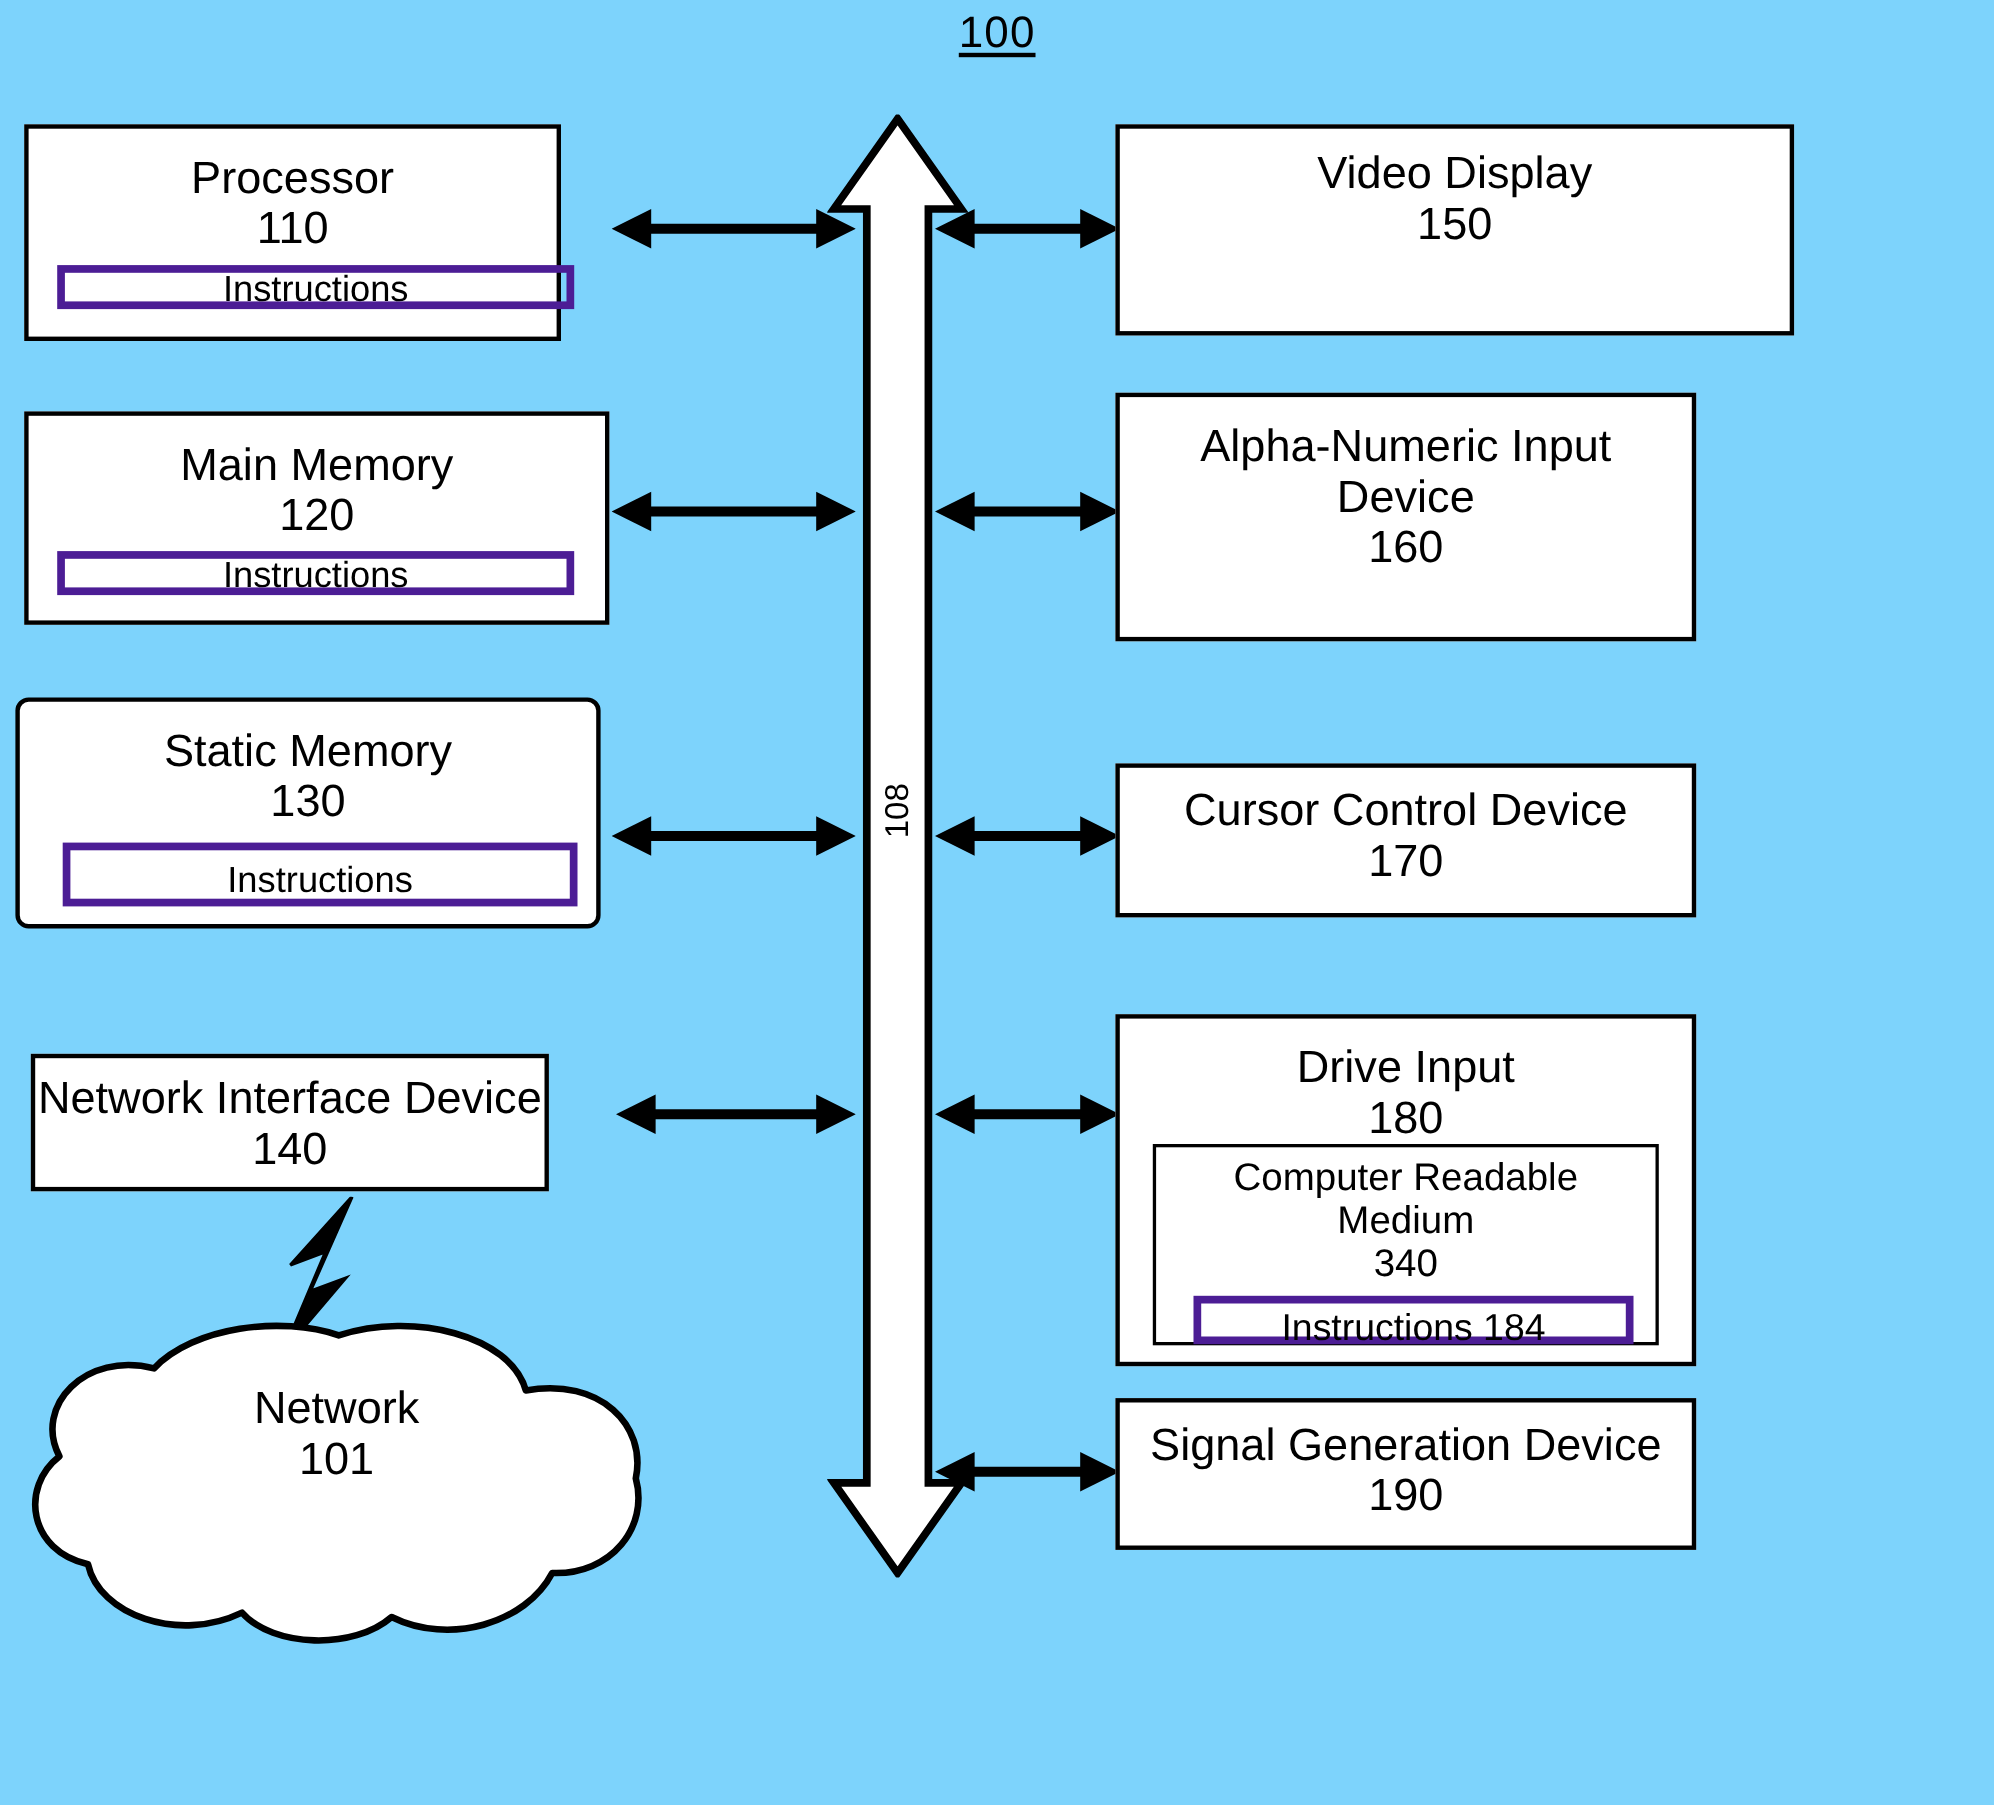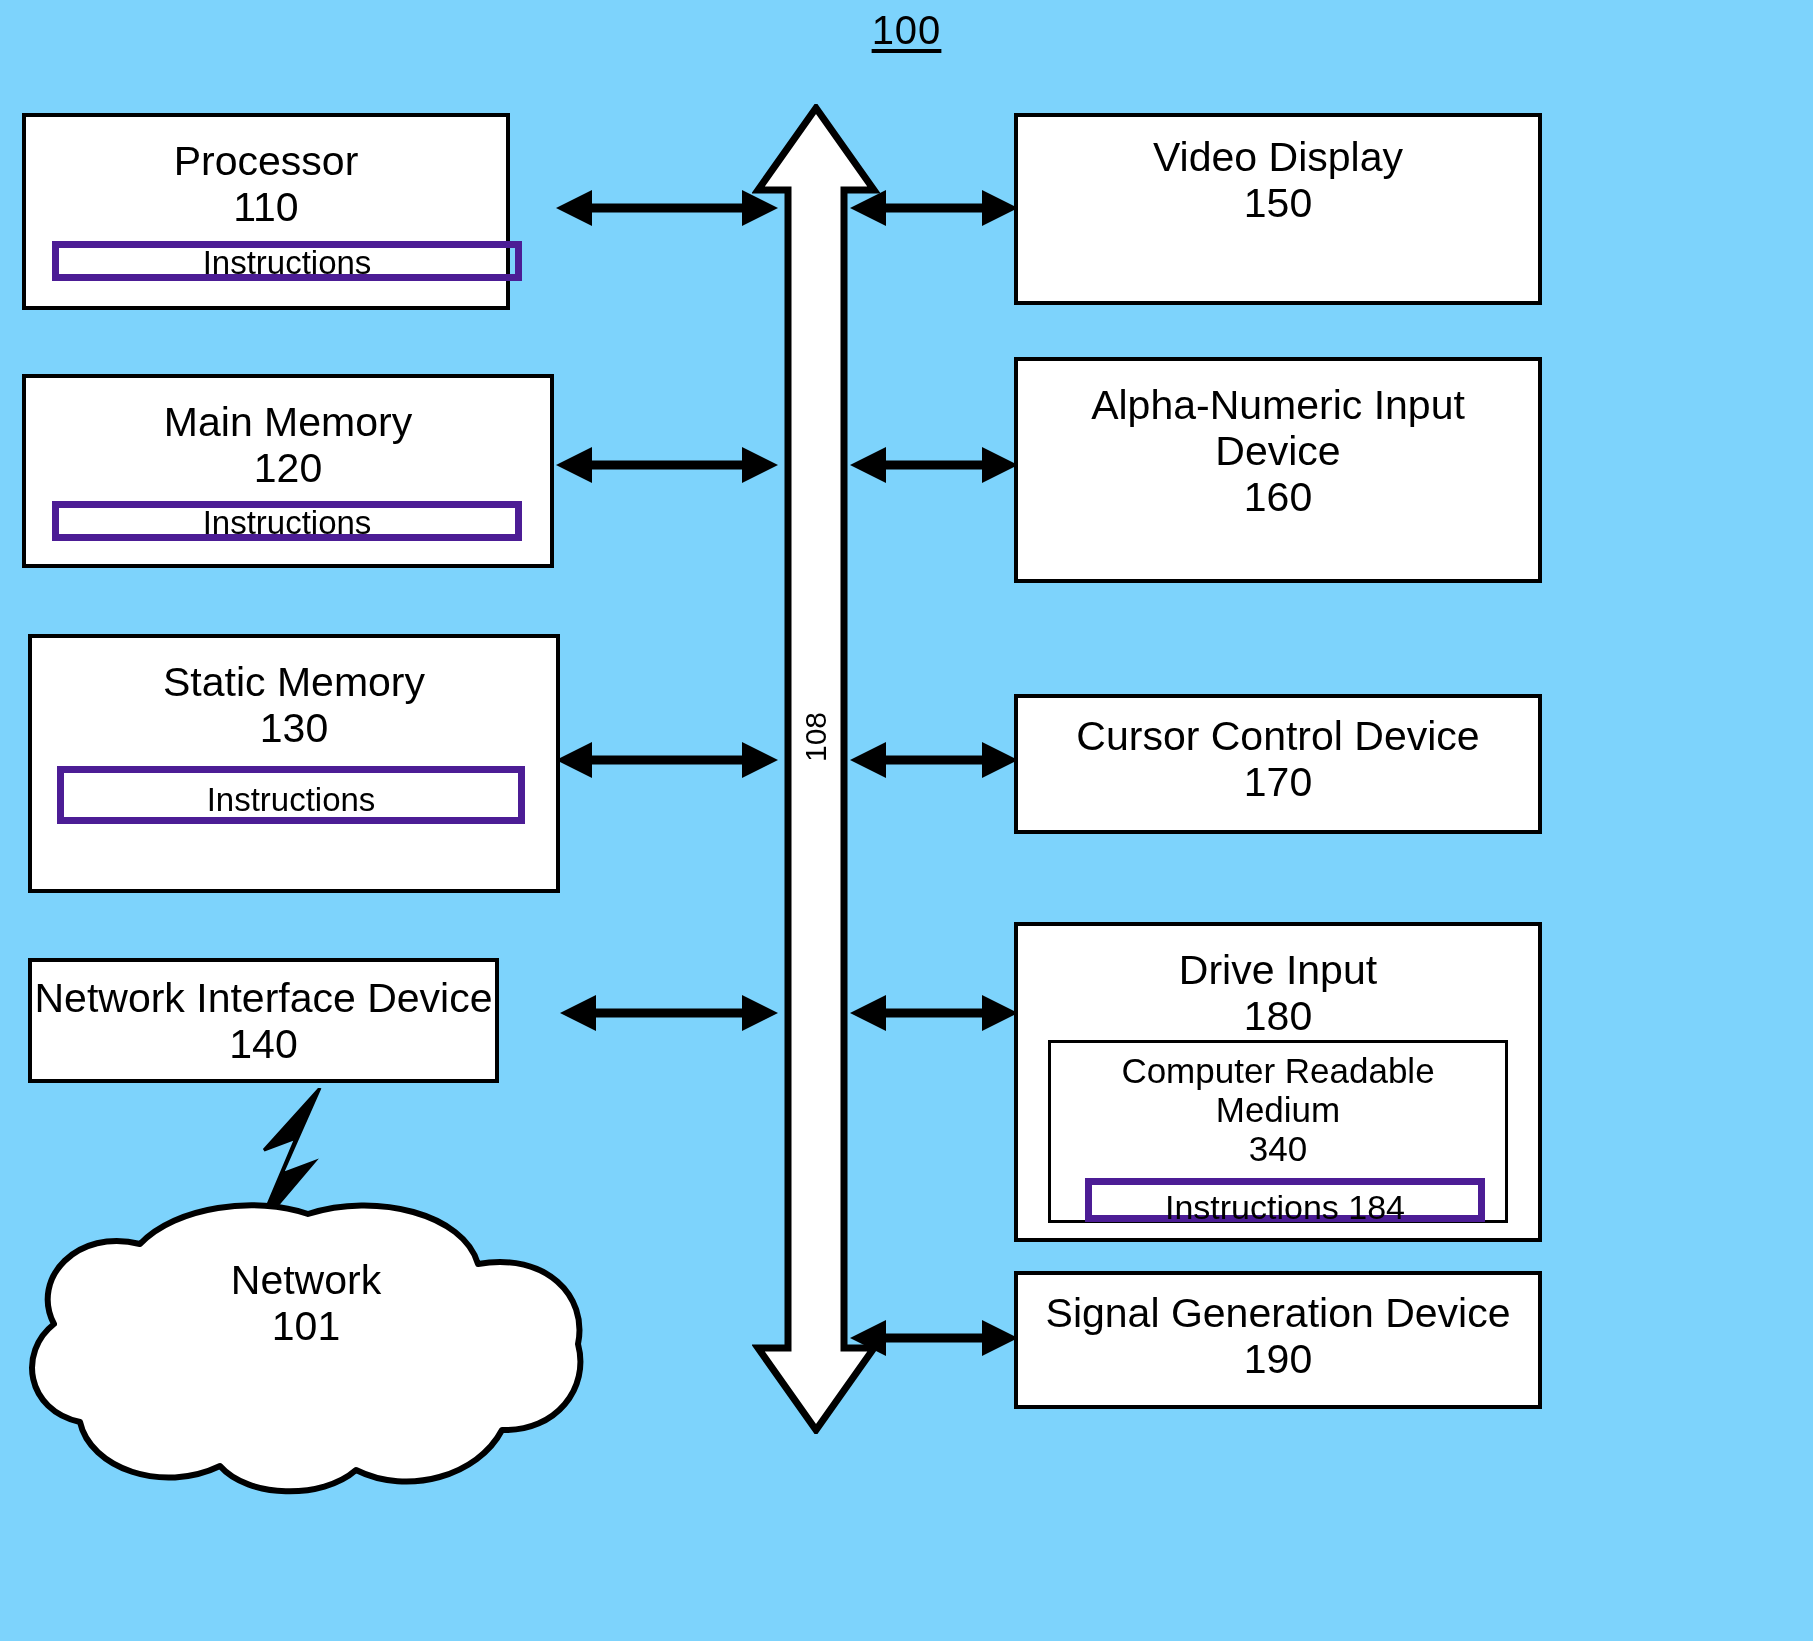--- a/index.html
+++ b/index.html
@@ -135,21 +135,21 @@
   </div>
 
   <div class="box" style="left:22px; top:374px; width:532px; height:194px;">
     <div class="box-title" style="margin-top:22px;">Main Memory</div>
     <div class="box-num">120</div>
   </div>
   <div class="inner-strip" style="left:52px; top:501px; width:470px; height:40px;">
     <span style="position:relative; top:-2px;">Instructions</span>
   </div>
 
-  <div class="box" style="left:28px; top:634px; width:532px; height:259px;">
+  <div class="box" style="left:14px; top:634px; width:532px; height:210px;border-radius:12px;">
     <div class="box-title" style="margin-top:22px;">Static Memory</div>
     <div class="box-num">130</div>
   </div>
   <div class="inner-strip" style="left:57px; top:766px; width:468px; height:58px; padding-top:10px;">
     <span>Instructions</span>
   </div>
 
   <div class="box" style="left:28px; top:958px; width:471px; height:125px;">
     <div class="box-title" style="margin-top:14px;">Network Interface Device</div>
     <div class="box-num">140</div>
@@ -261,21 +261,21 @@
   </div>
 
   <div class="conn" style="left:850px; top:1315px; width:168px;">
     <svg width="168" height="46" viewBox="0 0 168 46">
       <line x1="26" y1="23" x2="142" y2="23" stroke="#000" stroke-width="9"></line>
       <polygon points="0,23 36,5 36,41" fill="#000"></polygon>
       <polygon points="168,23 132,5 132,41" fill="#000"></polygon>
     </svg>
   </div>
 
-  <div class="box" style="left:1014px; top:113px; width:528px; height:192px;">
+  <div class="box" style="left:1014px; top:113px; width:617px; height:192px;">
     <div class="box-title" style="margin-top:18px;">Video Display</div>
     <div class="box-num">150</div>
   </div>
 
   <div class="box" style="left:1014px; top:357px; width:528px; height:226px;">
     <div class="box-title" style="margin-top:22px;">Alpha-Numeric Input</div>
     <div class="box-title">Device</div>
     <div class="box-num">160</div>
   </div>
 

